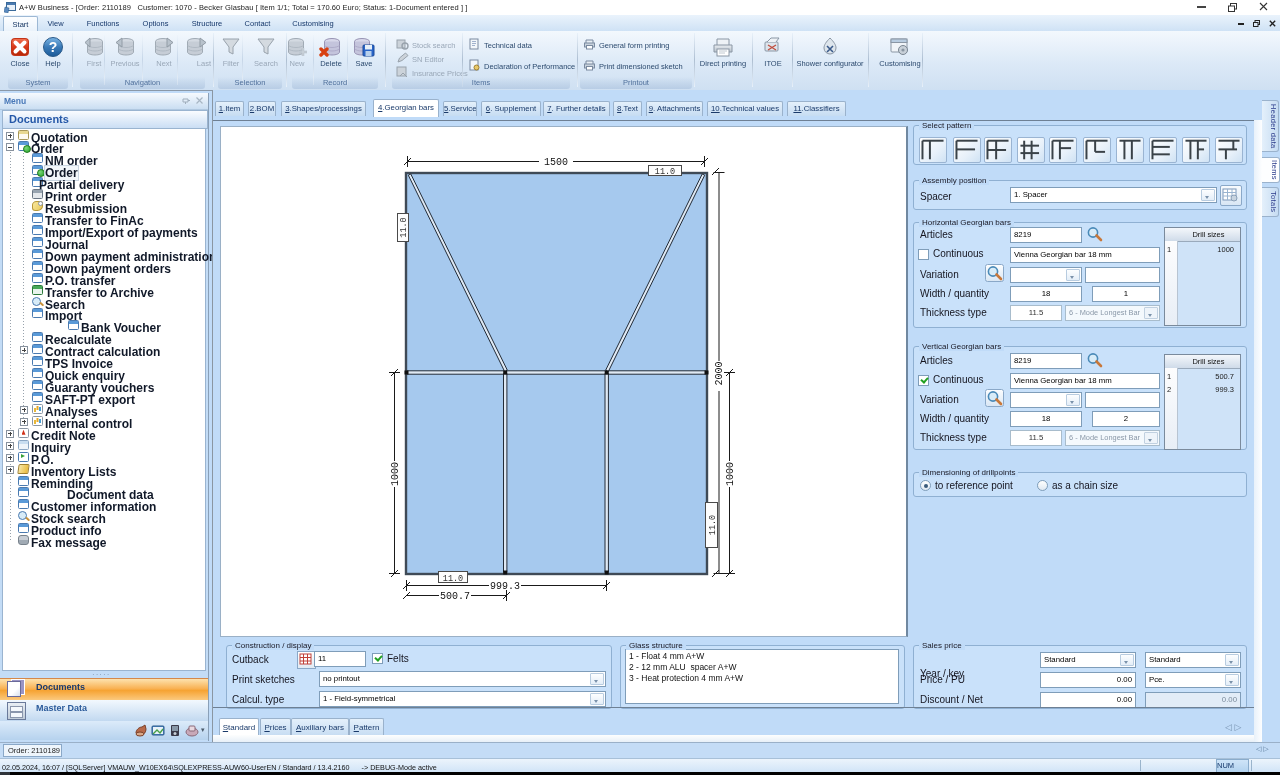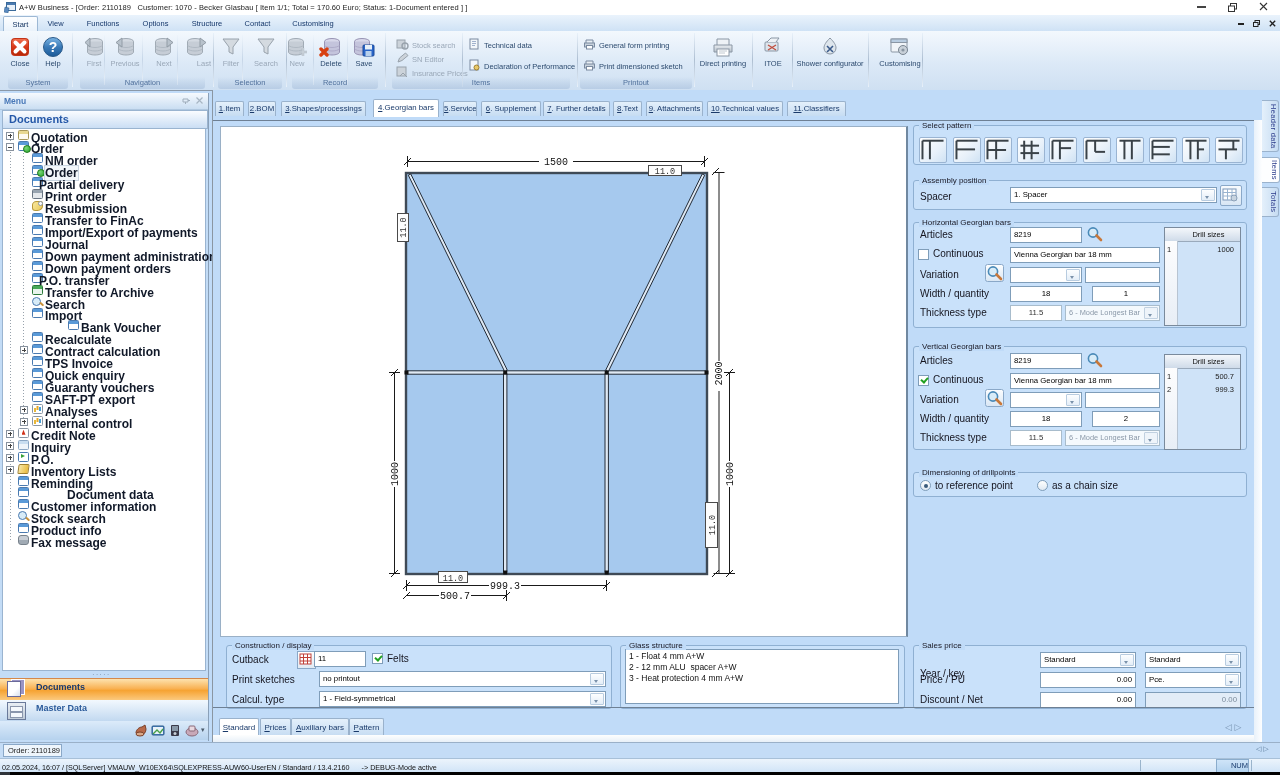--- a/index.html
+++ b/index.html
@@ -407,21 +407,21 @@
   <div class="trow" style="left:0;top:119.8px;width:200px;">
         <span class="ti ti-doc" style="left:29px;"></span>
         <span class="lbl" style="left:42px;">Down payment administration</span>
       </div>
   <div class="trow" style="left:0;top:131.7px;width:200px;">
         <span class="ti ti-doc" style="left:29px;"></span>
         <span class="lbl" style="left:42px;">Down payment orders</span>
       </div>
   <div class="trow" style="left:0;top:143.7px;width:200px;">
         <span class="ti ti-doc" style="left:29px;"></span>
-        <span class="lbl" style="left:36px;">P.O. transfer</span>
+        <span class="lbl" style="left:42px;">P.O. transfer</span>
       </div>
   <div class="trow" style="left:0;top:155.6px;width:200px;">
         <span class="ti ti-arch" style="left:29px;"></span>
         <span class="lbl" style="left:42px;">Transfer to Archive</span>
       </div>
   <div class="trow" style="left:0;top:167.5px;width:200px;">
         <span class="ti ti-srch" style="left:29px;"></span>
         <span class="lbl" style="left:42px;">Search</span>
       </div>
   <div class="trow" style="left:0;top:179.4px;width:200px;">
@@ -857,17 +857,17 @@
         </linearGradient>
       </defs>
     </svg>
 </div>
 <div class="abs" id="mdistrip"></div>
 <div class="abs" id="orderbox">Order: 2110189</div>
 <div class="abs" id="statusbar">
     <span style="position:absolute;left:2px;top:4px">02.05.2024, 16:07 / [SQLServer] VMAUW_W10EX64\SQLEXPRESS-AUW60-UserEN / Standard / 13.4.2160&nbsp;&nbsp;&nbsp;&nbsp;&nbsp;&nbsp;-&gt; DEBUG-Mode active</span>
   </div>
 <div class="abs" style="left:1140px;top:760px;width:1px;height:11px;background:#9ab4cc;"></div>
-<div class="abs" style="left:1216px;top:759px;width:31px;height:12px;background:linear-gradient(#cfe4f8,#b2d2ef);border:1px solid #8aaccc;font-size:7.5px;color:#16386b;text-align:right;line-height:11px;">NUM</div>
+<div class="abs" style="left:1216px;top:759px;width:31px;height:12px;background:linear-gradient(#cfe4f8,#b2d2ef);border:1px solid #8aaccc;font-size:7.5px;color:#16386b;text-align:left;line-height:11px;">NUM</div>
 <div class="abs" style="left:1251px;top:760px;width:1px;height:11px;background:#9ab4cc;"></div>
 <div class="abs" style="left:1256px;top:745px;font-size:7px;color:#5a7a9a;">◁ ▷</div>
 <div class="abs" id="blackbar"></div>
 <div class="abs" id="blackbar2"></div>
 
 </body></html>

